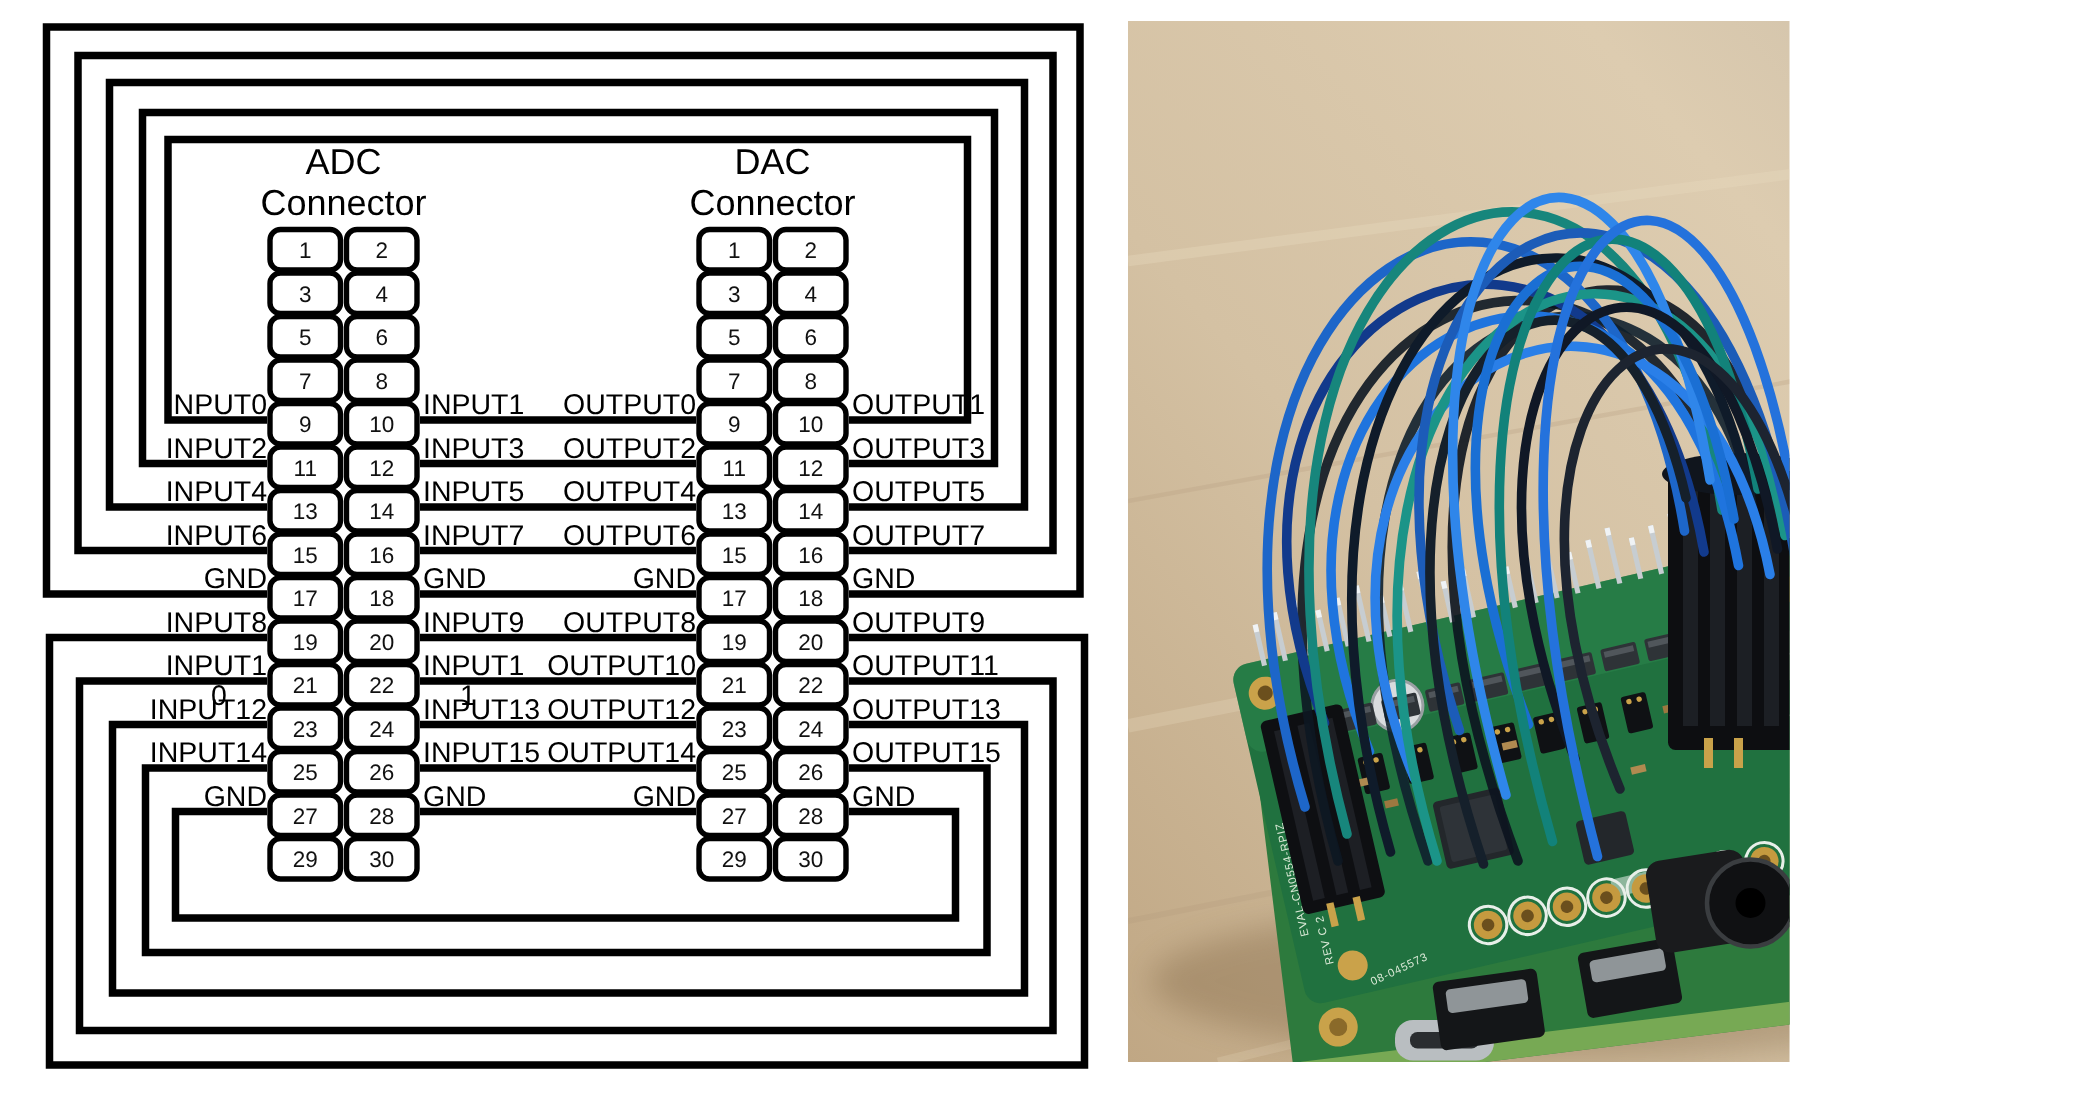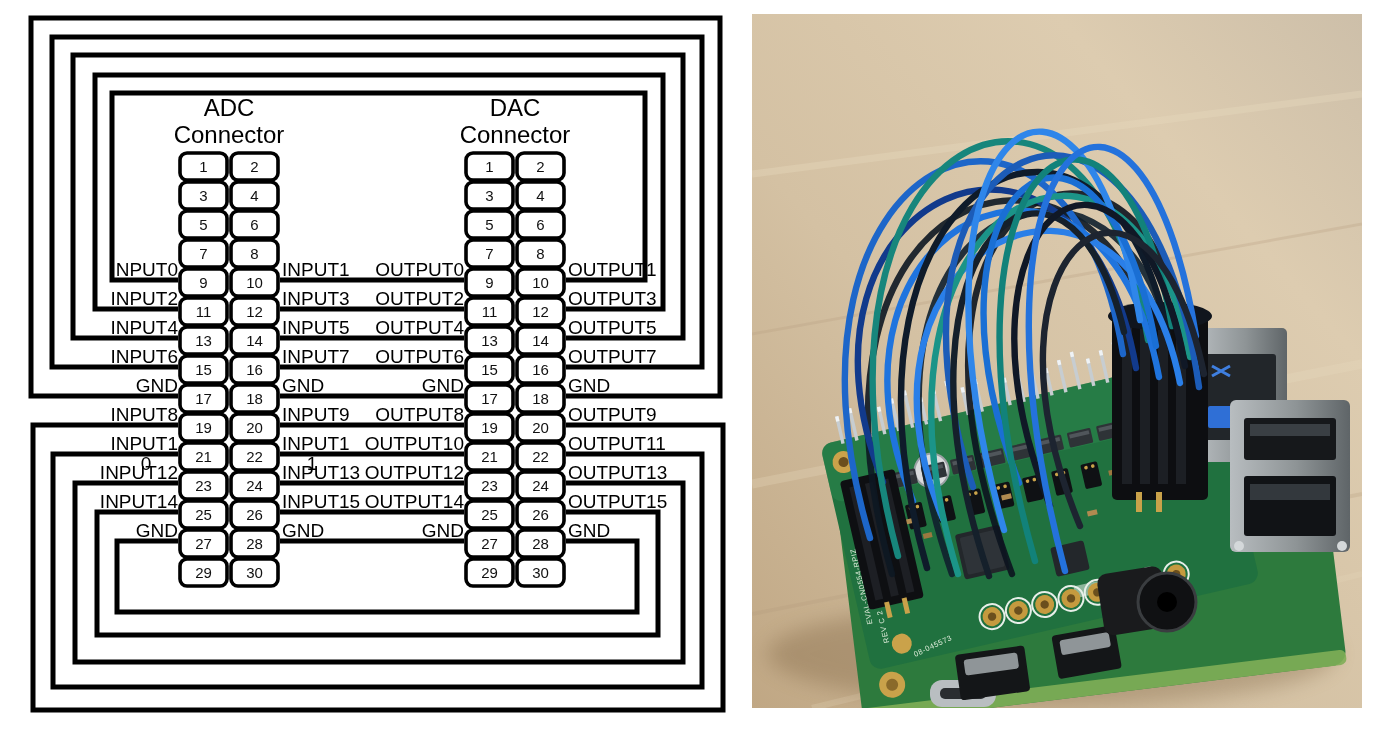--- a/index.html
+++ b/index.html
@@ -1,16 +1,16 @@
 <!DOCTYPE html>
 <html><head>
 <meta charset="utf-8">
 <style>
   html,body{margin:0;padding:0;background:#fff;}
-  .stage{position:relative;width:1387px;height:731px;background:#fff;overflow:hidden;
+  .stage{position:relative;width:1193px;height:731px;background:#fff;overflow:hidden;
          font-family:"Liberation Sans",sans-serif;}
   svg{position:absolute;display:block;}
   #diagram{left:0;top:0;}
   #photo{left:752px;top:14px;}
   .loop{fill:none;stroke:#000;stroke-width:5;}
   .pin{fill:#fff;stroke:#000;stroke-width:3.6;}
   .pnum{font:15px "Liberation Sans",sans-serif;fill:#111;text-anchor:middle;}
   .lbl{font:19px "Liberation Sans",sans-serif;fill:#000;}
   .ttl{font:24px "Liberation Sans",sans-serif;fill:#000;text-anchor:middle;}
   .silk{font:7.5px "Liberation Sans",sans-serif;fill:#dcead8;letter-spacing:.6px;}

